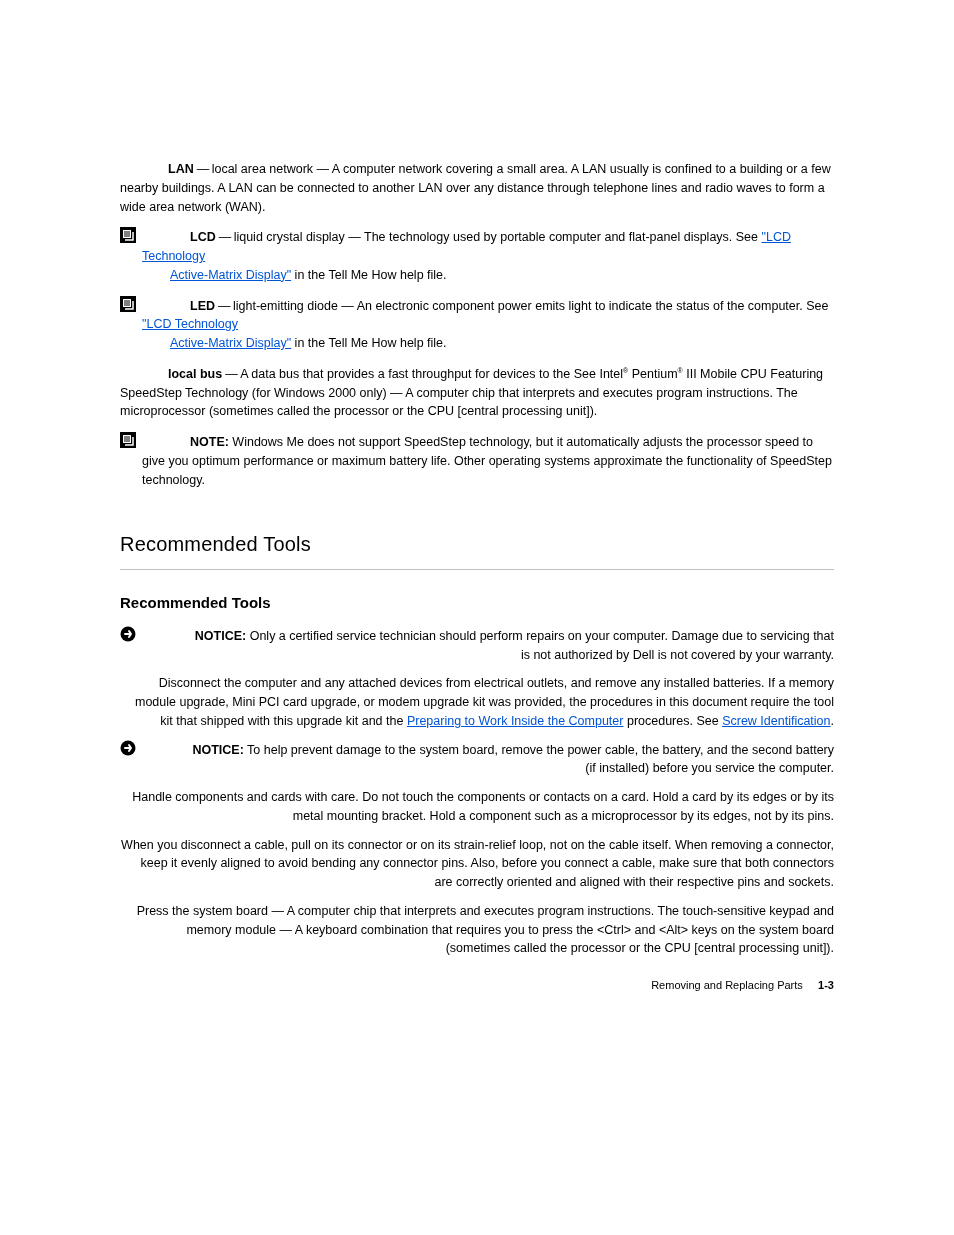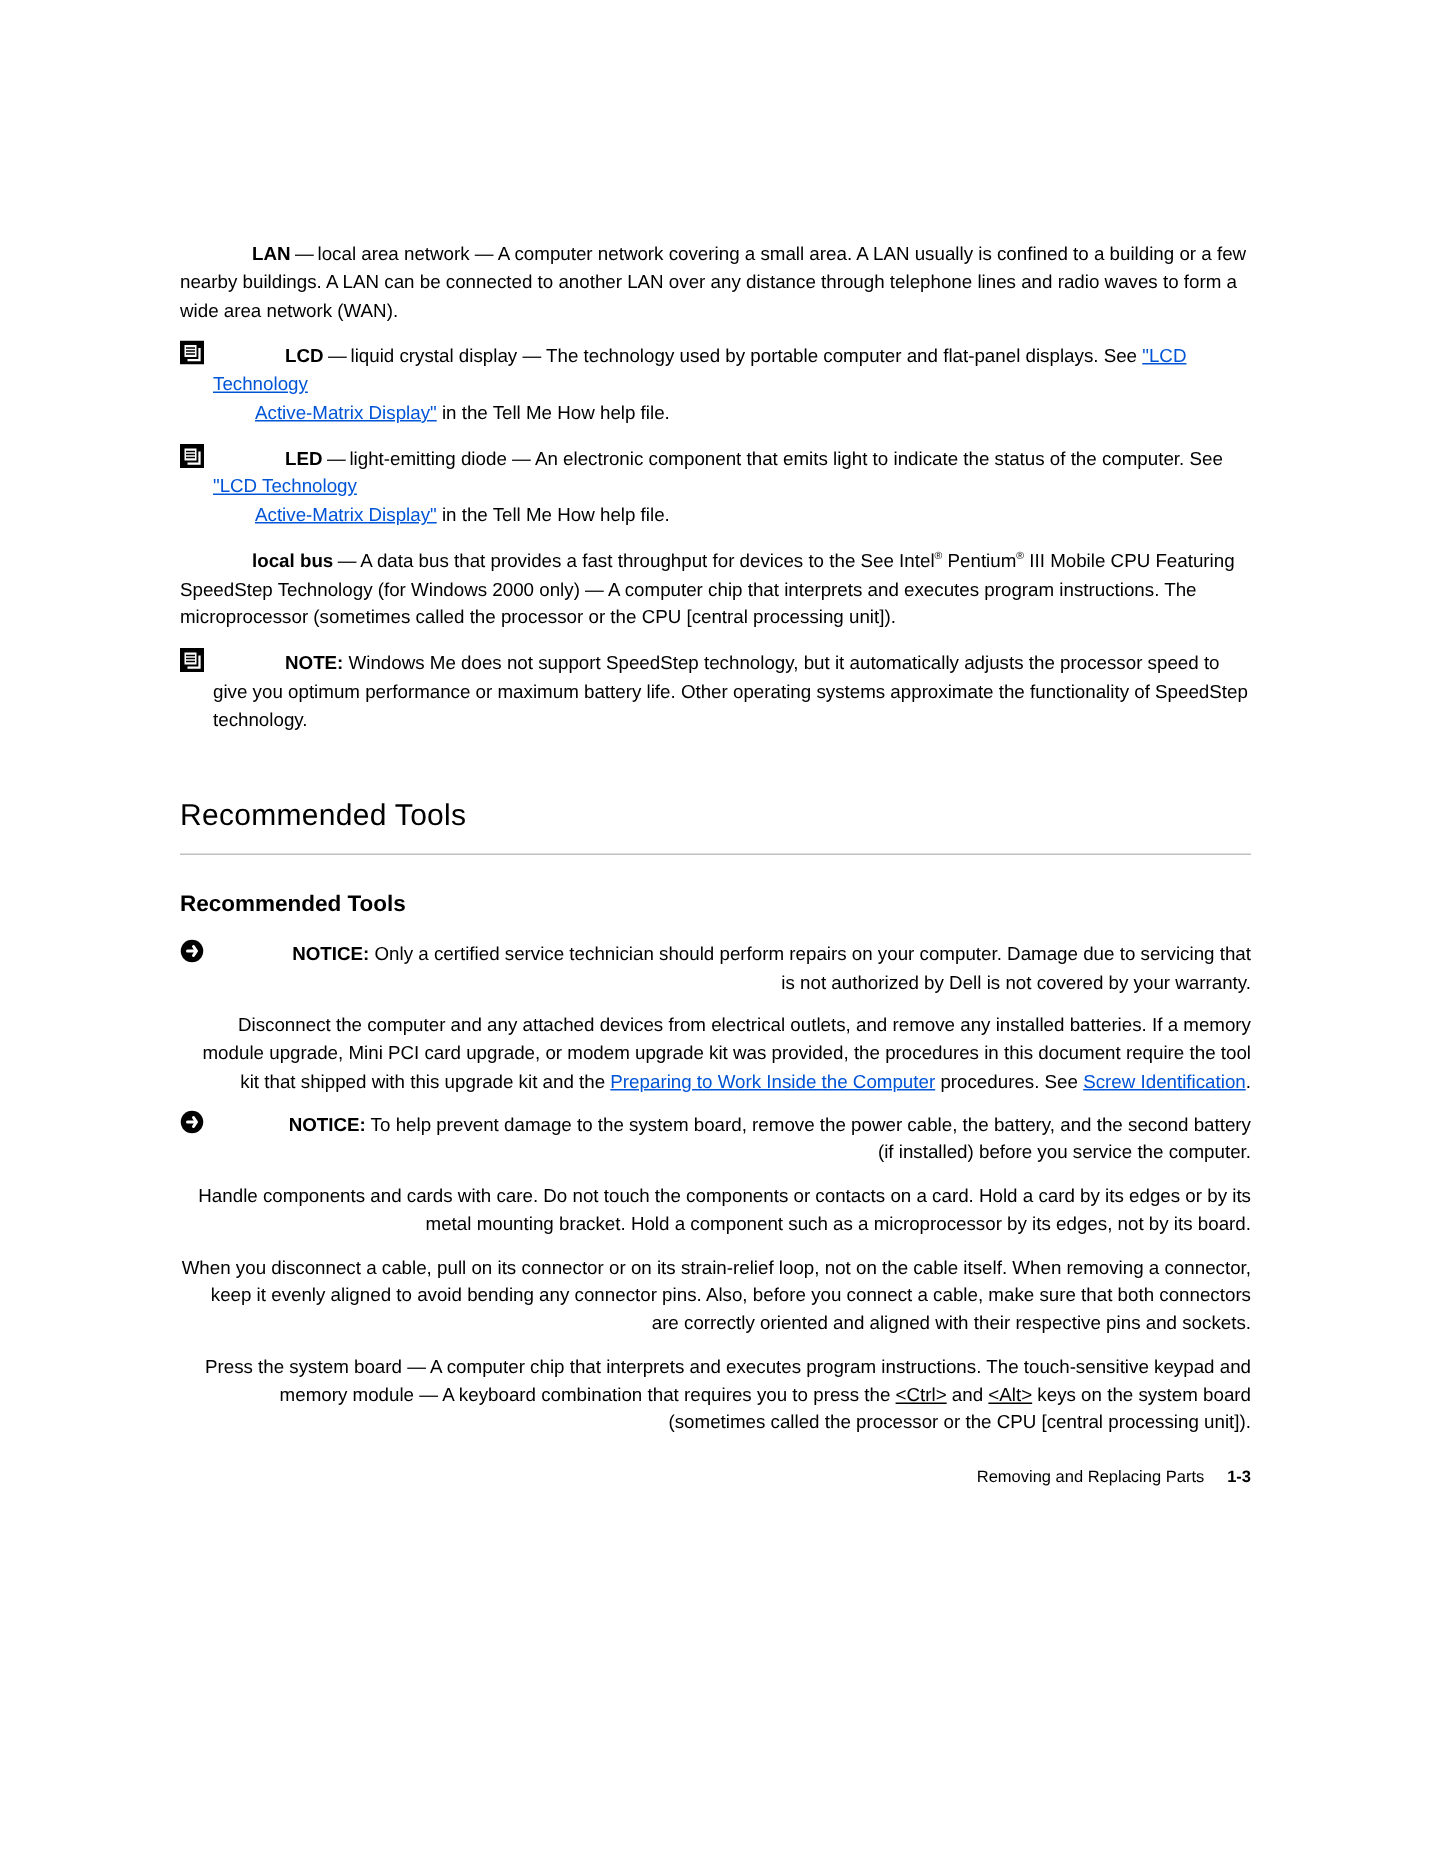--- a/index.html
+++ b/index.html
@@ -63,21 +63,21 @@
     font-size: 11px;
     margin-top: 19px;
   }
   .footer .pg { font-weight: 700; }
 
   .emdash-sep {
     font-weight: 400;
     letter-spacing: -0.5px;
   }
 
-  .combo { white-space: nowrap; text-decoration: underline; }
+  .combo { white-space: nowrap; }
 </style>
 </head>
 <body>
 
 <div class="entry">
   <span class="entry-body">
     <span class="bold">LAN</span><span class="emdash-sep"> — </span><span>local area network — A computer network covering a small area. A LAN usually is confined to a building or a few nearby buildings. A LAN can be connected to another LAN over any distance through telephone lines and radio waves to form a wide area network (WAN).</span>
   </span>
 </div>
 
@@ -101,21 +101,21 @@
 <div class="entry entry-inline-icon">
   <span class="icon-note">
     <svg viewBox="0 0 16 16">
         <rect width="16" height="16" fill="#000"></rect>
         <path d="M3 3 L11 3 L11 11 L3 11 Z" fill="#fff"></path>
         <path d="M5 13 L13 13 L13 5" stroke="#fff" stroke-width="1.5" fill="none"></path>
         <path d="M4 5 L10 5 M4 7 L10 7 M4 9 L10 9" stroke="#000" stroke-width="1"></path>
       </svg>
   </span>
   <span class="txt">
-    <span class="bold">LED</span><span class="emdash-sep"> — </span><span>light-emitting diode — An electronic component that emits light to indicate the status of the computer. See </span><a class="link" href="#">"LCD Technology</a><br>
+    <span class="bold">LED</span><span class="emdash-sep"> — </span><span>light-emitting diode — An electronic component power emits light to indicate the status of the computer. See </span><a class="link" href="#">"LCD Technology</a><br>
     <span class="entry-indent inline-block">
       <a class="link" href="#">Active-Matrix Display"</a><span> in the Tell Me How help file.</span>
     </span>
   </span>
 </div>
 
 <div class="entry">
   <span class="entry-body">
     <span class="bold">local bus</span><span class="emdash-sep"> — </span><span>A data bus that provides a fast throughput for devices to the </span><span>See </span><span>Intel</span><span class="reg">®</span><span> Pentium</span><span class="reg">®</span><span> III Mobile CPU Featuring SpeedStep Technology (for Windows 2000 only) — A computer chip that interprets and executes program instructions. The microprocessor (sometimes called the processor or the CPU [central processing unit]).</span>
   </span>
@@ -160,21 +160,21 @@
     <svg viewBox="0 0 16 16">
         <circle cx="8" cy="8" r="7.5" fill="#000"></circle>
         <path d="M5 8 L11 8 M9 5 L11 8 L9 11" stroke="#fff" stroke-width="2" fill="none" stroke-linecap="round" stroke-linejoin="round"></path>
       </svg>
   </span>
   <span class="txt">
     <span class="bold">NOTICE:</span><span> To help prevent damage to the system board, remove the power cable, the battery, and the second battery (if installed) before you service the computer.</span>
   </span>
 </div>
 
-<div class="para">Handle components and cards with care. Do not touch the components or contacts on a card. Hold a card by its edges or by its metal mounting bracket. Hold a component such as a microprocessor by its edges, not by its board.</div>
+<div class="para">Handle components and cards with care. Do not touch the components or contacts on a card. Hold a card by its edges or by its metal mounting bracket. Hold a component such as a microprocessor by its edges, not by its pins.</div>
 
 <div class="para">When you disconnect a cable, pull on its connector or on its strain-relief loop, not on the cable itself. When removing a connector, keep it evenly aligned to avoid bending any connector pins. Also, before you connect a cable, make sure that both connectors are correctly oriented and aligned with their respective pins and sockets.</div>
 
 <div class="para">
   <span>Press the system board — A computer chip that interprets and executes program instructions. The touch-sensitive keypad and memory module — A keyboard combination that requires you to press the </span><span class="combo">&lt;Ctrl&gt;</span><span> and </span><span class="combo">&lt;Alt&gt;</span><span> keys on the system board (sometimes called the processor or the CPU [central processing unit]).</span>
 </div>
 
 <div class="footer">
   <span>Removing and Replacing Parts</span>
   &nbsp;&nbsp;&nbsp;

